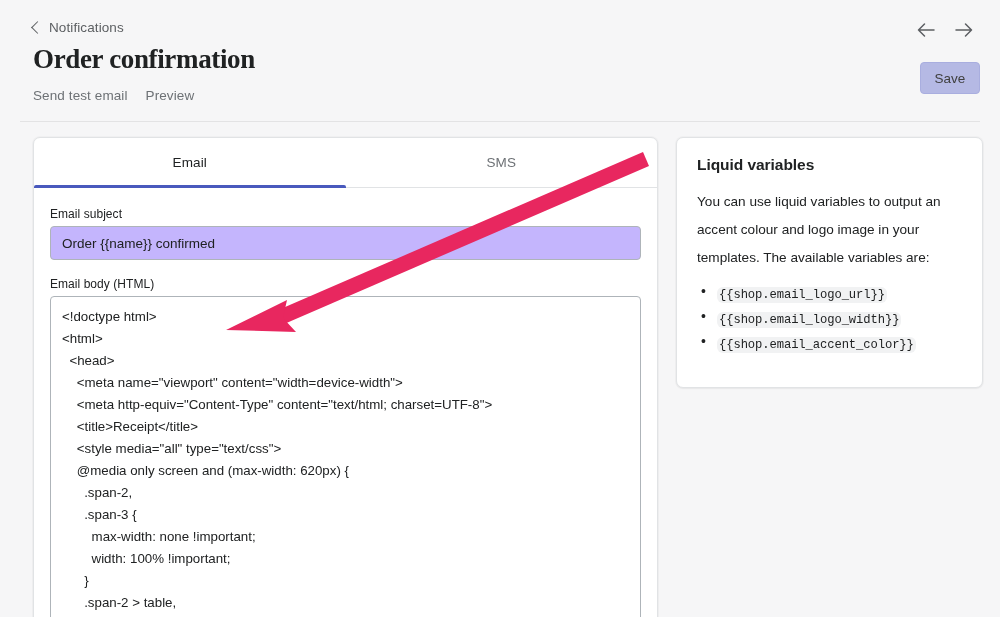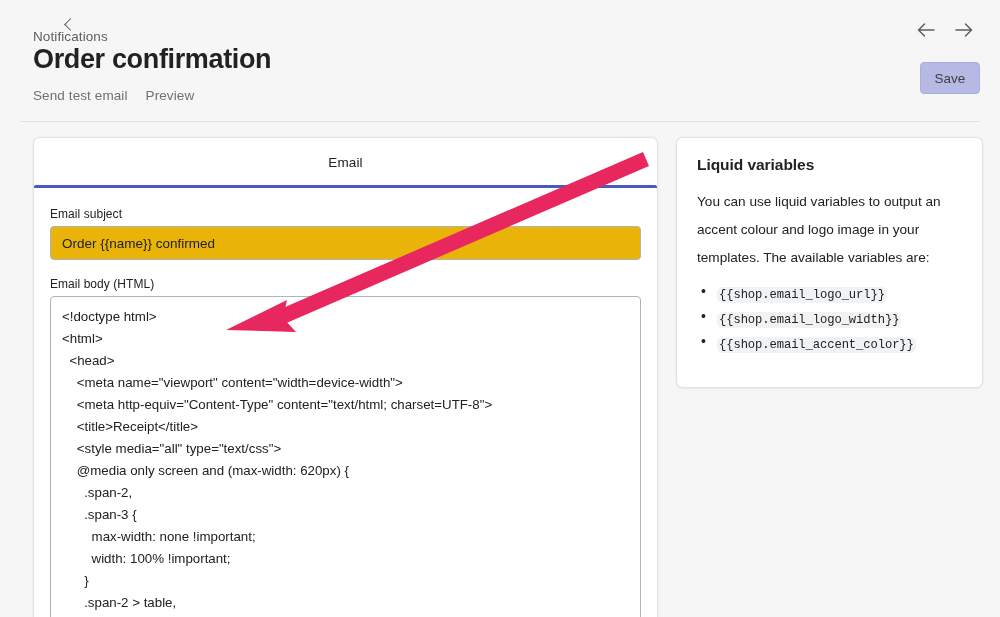--- a/index.html
+++ b/index.html
@@ -25,22 +25,22 @@
     width: 1000px;
     height: 122px;
   }
 
   .back-link {
     position: absolute;
     left: 33px;
     top: 20px;
     display: flex;
     align-items: center;
-    cursor: pointer;
-    flex-direction: column;
+    gap: 7px;
+    cursor: pointer;
   }
   .back-chevron {
     display: block;
     width: 9px; height: 9px;
     border-left: 1.6px solid #5c5f62;
     border-bottom: 1.6px solid #5c5f62;
     transform: rotate(45deg);
     margin-top: 0px;
   }
   .back-label {
@@ -50,20 +50,21 @@
   }
 
   .page-title {
     position: absolute;
     left: 33px;
     top: 44px;
     font-size: 27px;
     font-weight: bold;
     letter-spacing: -0.35px;
     color: #202223;
+    font-family: Liberation Serif, serif;
   }
 
   .header-actions {
     position: absolute;
     left: 33px;
     top: 88px;
     display: flex;
     gap: 18px;
   }
   .header-action {
@@ -174,21 +175,21 @@
 
   .text-input {
     width: 100%;
     height: 34px;
     border: 1px solid #aeb4b9;
     border-radius: 4px;
     padding: 0 11px;
     font-size: 13.5px;
     font-family: "Liberation Sans", sans-serif;
     color: #202223;
-    background: #eab308;
+    background: #c4b5fd;
     outline: none;
   }
 
   .field-block { margin-bottom: 17px; }
 
   .code-area {
     width: 100%;
     height: 330px;
     border: 1px solid #aeb4b9;
     border-radius: 4px;
@@ -312,20 +313,23 @@
   <button class="save-button">Save</button>
 
   <div class="header-divider"></div>
 </div>
 
 <div class="main-card">
 
   <div class="tabs">
     <div class="tab active">
       <span>Email</span>
+    </div>
+    <div class="tab">
+      <span>SMS</span>
     </div>
   </div>
 
   <div class="card-body">
 
     <div class="field-block">
       <label class="field-label">Email subject</label>
       <input class="text-input" type="text" value="Order {{name}} confirmed" style="">
     </div>
 

